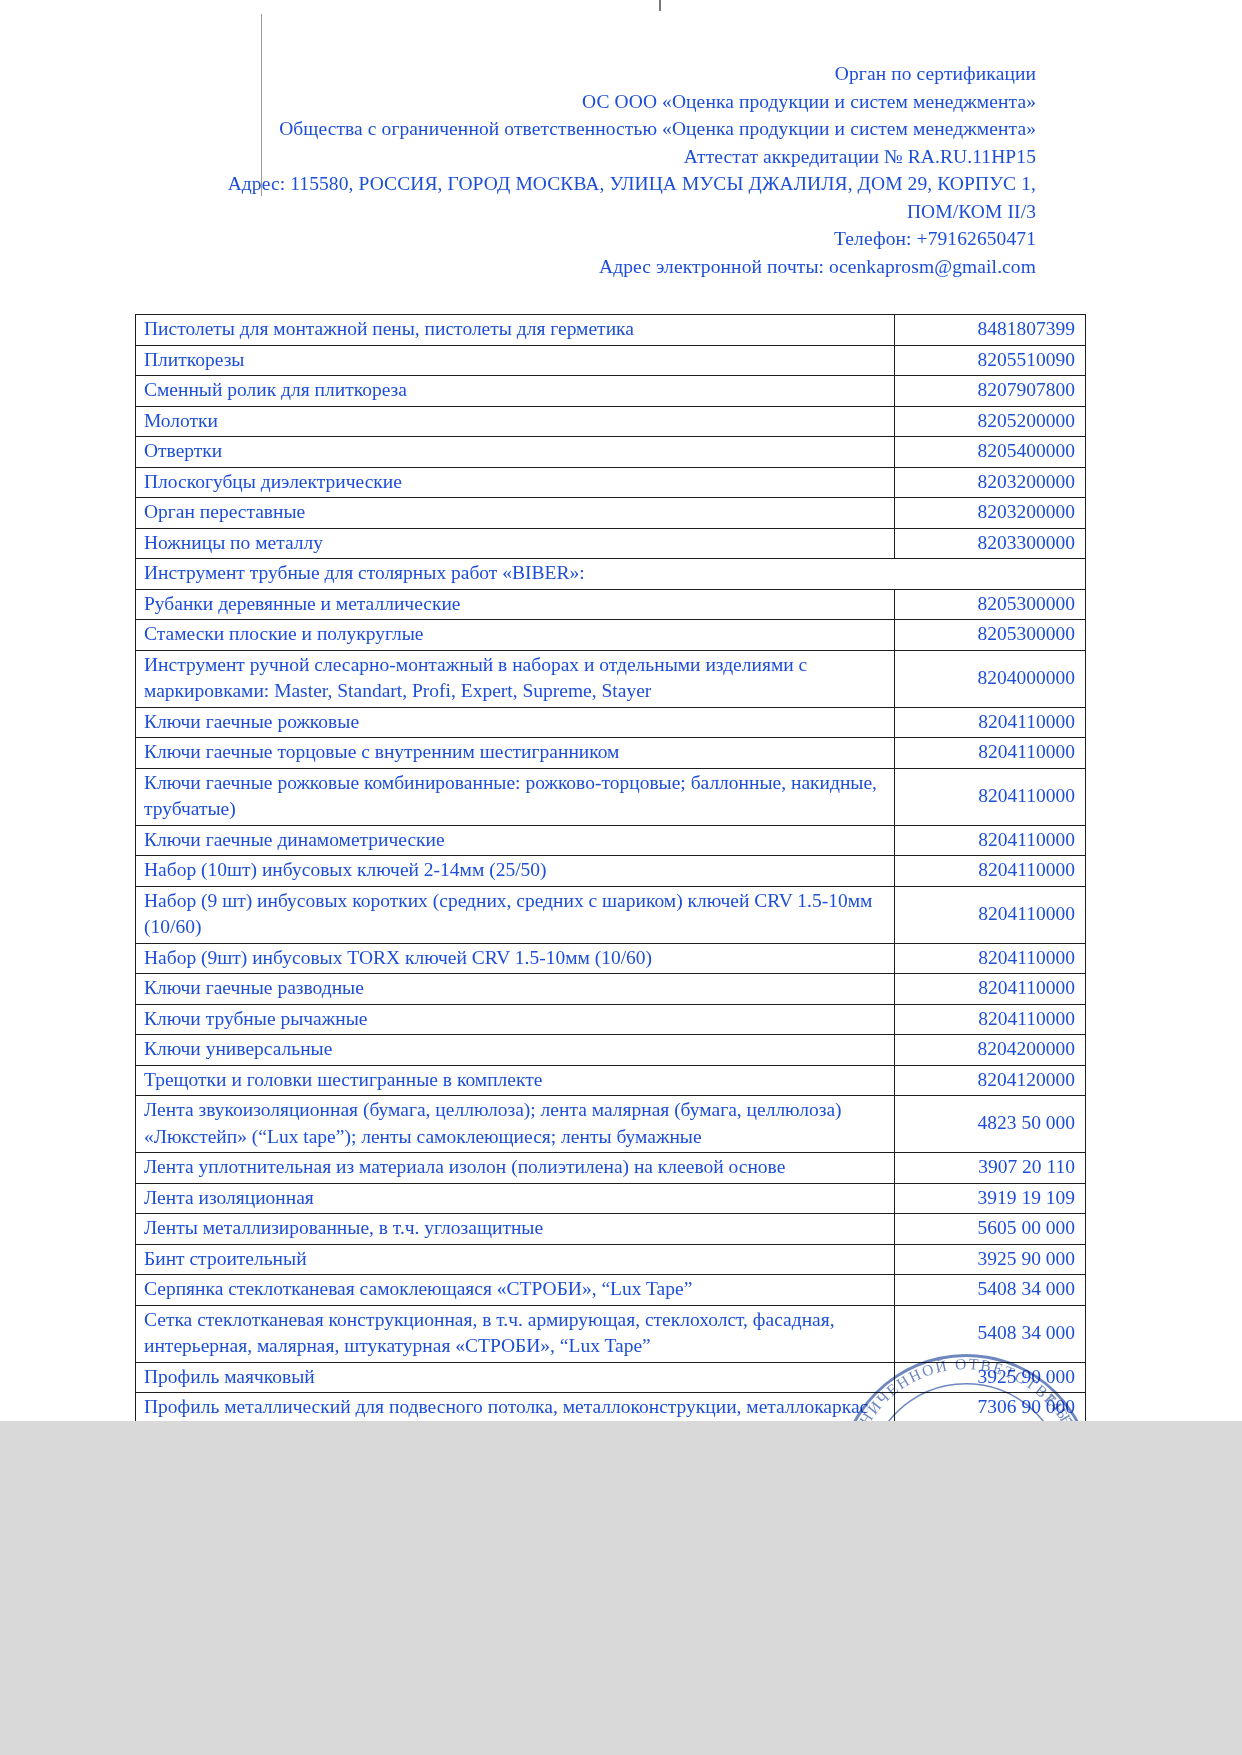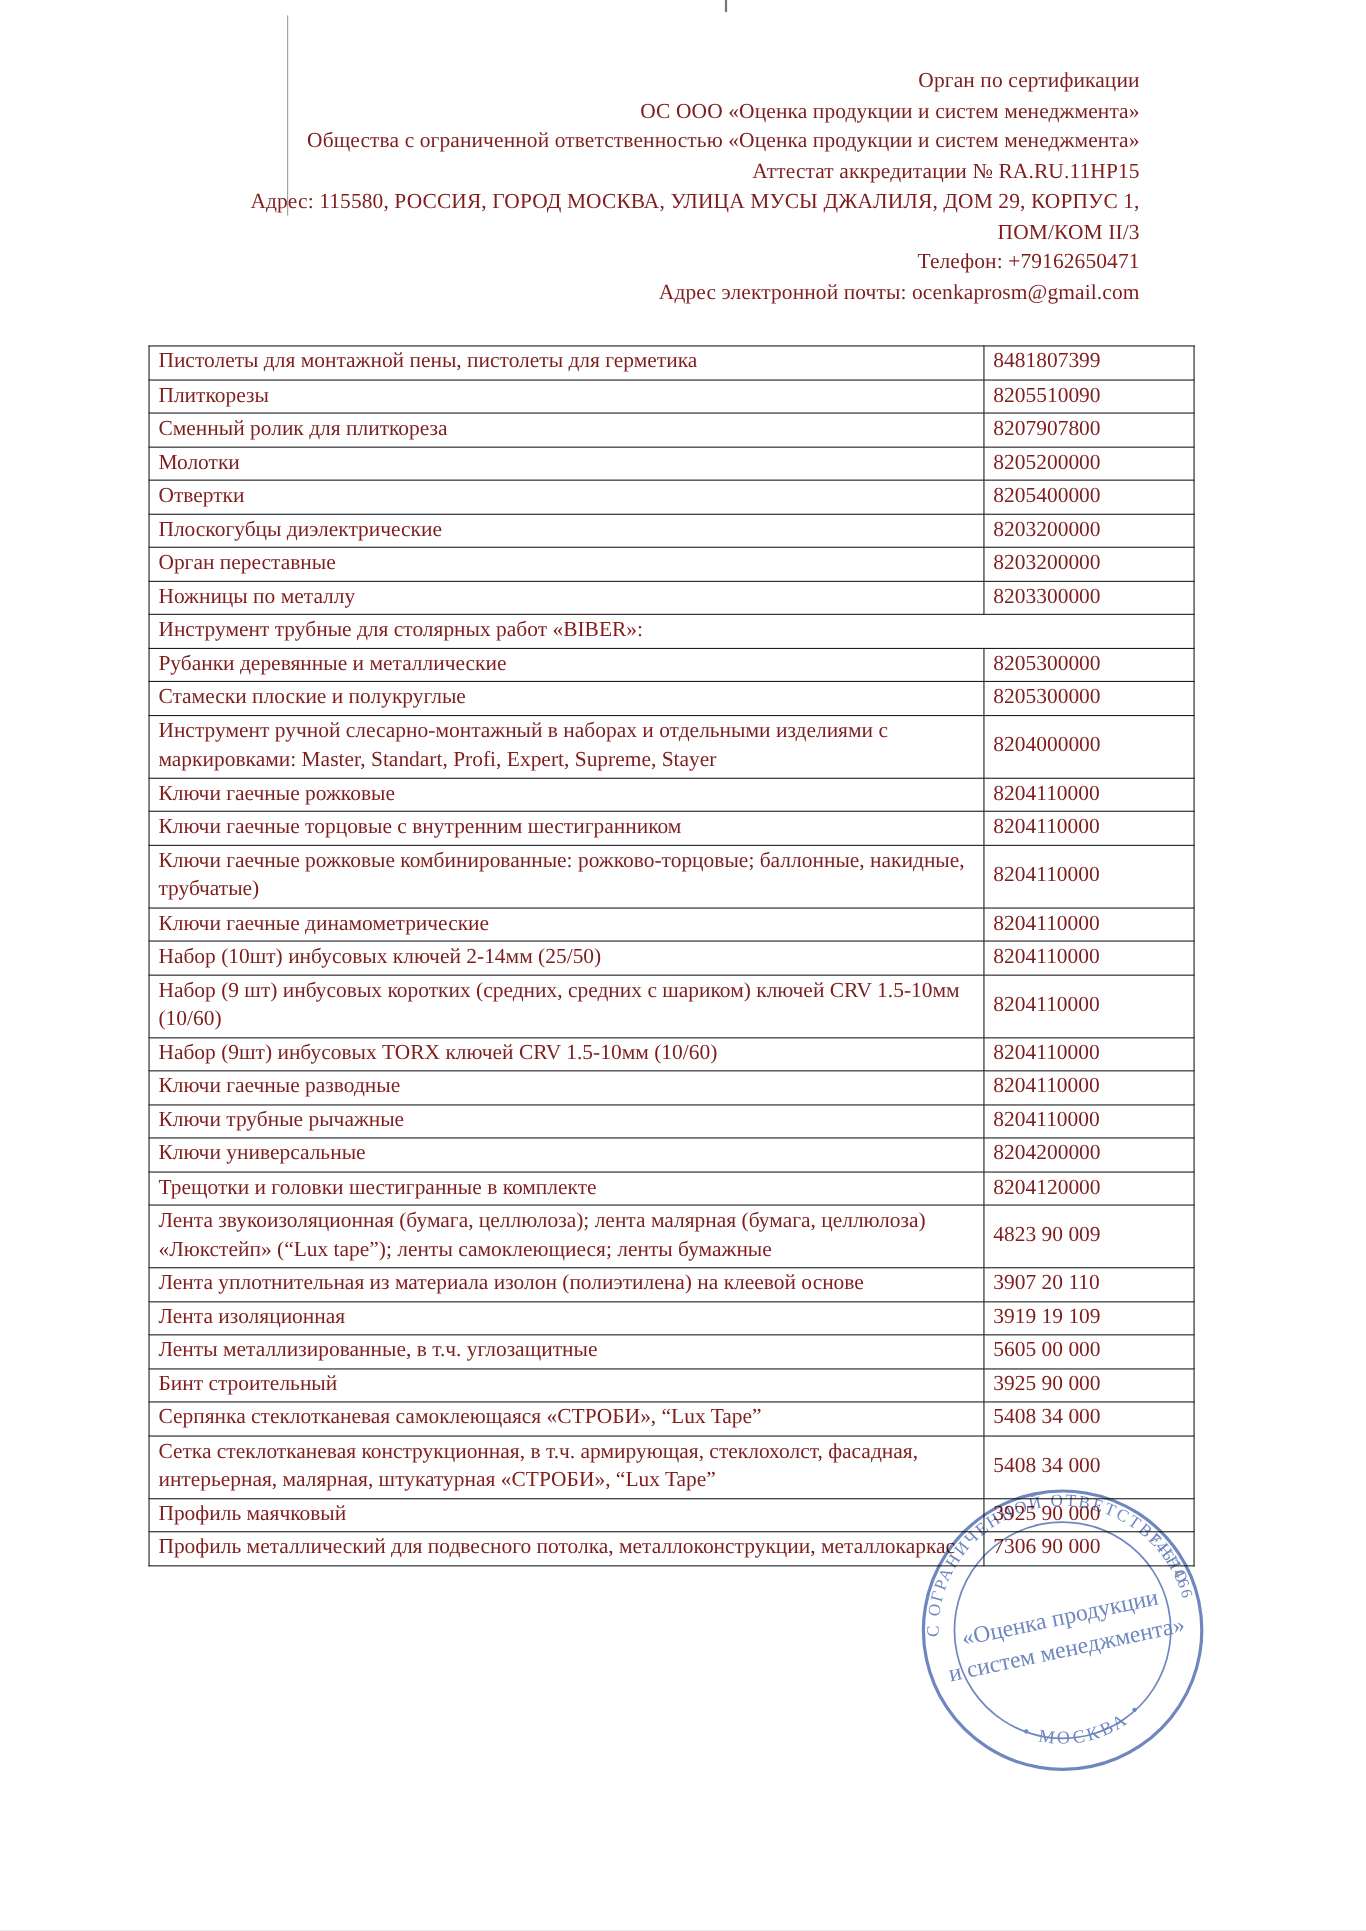--- a/index.html
+++ b/index.html
@@ -1,22 +1,22 @@
 <!DOCTYPE html>
 <html lang="ru"><head>
 <meta charset="utf-8">
 <style>
   html,body{margin:0;padding:0;background:#d9d9d9;}
   .page{
     position:relative;
-    width:1242px;height:1755px;
+    width:1242px;height:1421px;
     margin:0 auto;
     background:#ffffff;
     font-family:"Liberation Serif","DejaVu Serif",serif;
-    color:#7f1d1d;
+    color:#1d4ed8;
     overflow:hidden;
   }
   
   .scan-line-left{
     position:absolute;left:261px;top:14px;width:1px;height:182px;
     background:#9a9a9a;
   }
   .scan-tick-top{
     position:absolute;left:659px;top:0;width:2px;height:11px;
     background:#777;
@@ -38,21 +38,21 @@
     font-size:19.5px;
     padding-left:40px;
   }
   table.product-table td{
     border:1.6px solid #1e1e1e;
     padding:1px 10px 2px 8px;
     line-height:26.5px;
     vertical-align:middle;
   }
   td.name-cell{text-align:left;}
-  td.code-cell{width:172px;text-align:left;white-space:nowrap;}
+  td.code-cell{width:172px;text-align:right;white-space:nowrap;}
   
   .stamp{
     position:absolute;left:820px;top:1336px;width:292px;height:292px;
     mix-blend-mode:multiply;
     opacity:.78;
     pointer-events:none;
   }
   .stamp svg{display:block;}
 </style>
 </head>
@@ -190,21 +190,21 @@
       <td class="code-cell">8204200000</td>
     </tr>
 
     <tr>
       <td class="name-cell">Трещотки и головки шестигранные в комплекте</td>
       <td class="code-cell">8204120000</td>
     </tr>
 
     <tr>
       <td class="name-cell">Лента звукоизоляционная (бумага, целлюлоза); лента малярная (бумага, целлюлоза) «Люкстейп» (“Lux tape”); ленты самоклеющиеся; ленты бумажные</td>
-      <td class="code-cell">4823 90 009</td>
+      <td class="code-cell">4823 50 000</td>
     </tr>
 
     <tr>
       <td class="name-cell">Лента уплотнительная из материала изолон (полиэтилена) на клеевой основе</td>
       <td class="code-cell">3907 20 110</td>
     </tr>
 
     <tr>
       <td class="name-cell">Лента изоляционная</td>
       <td class="code-cell">3919 19 109</td>

